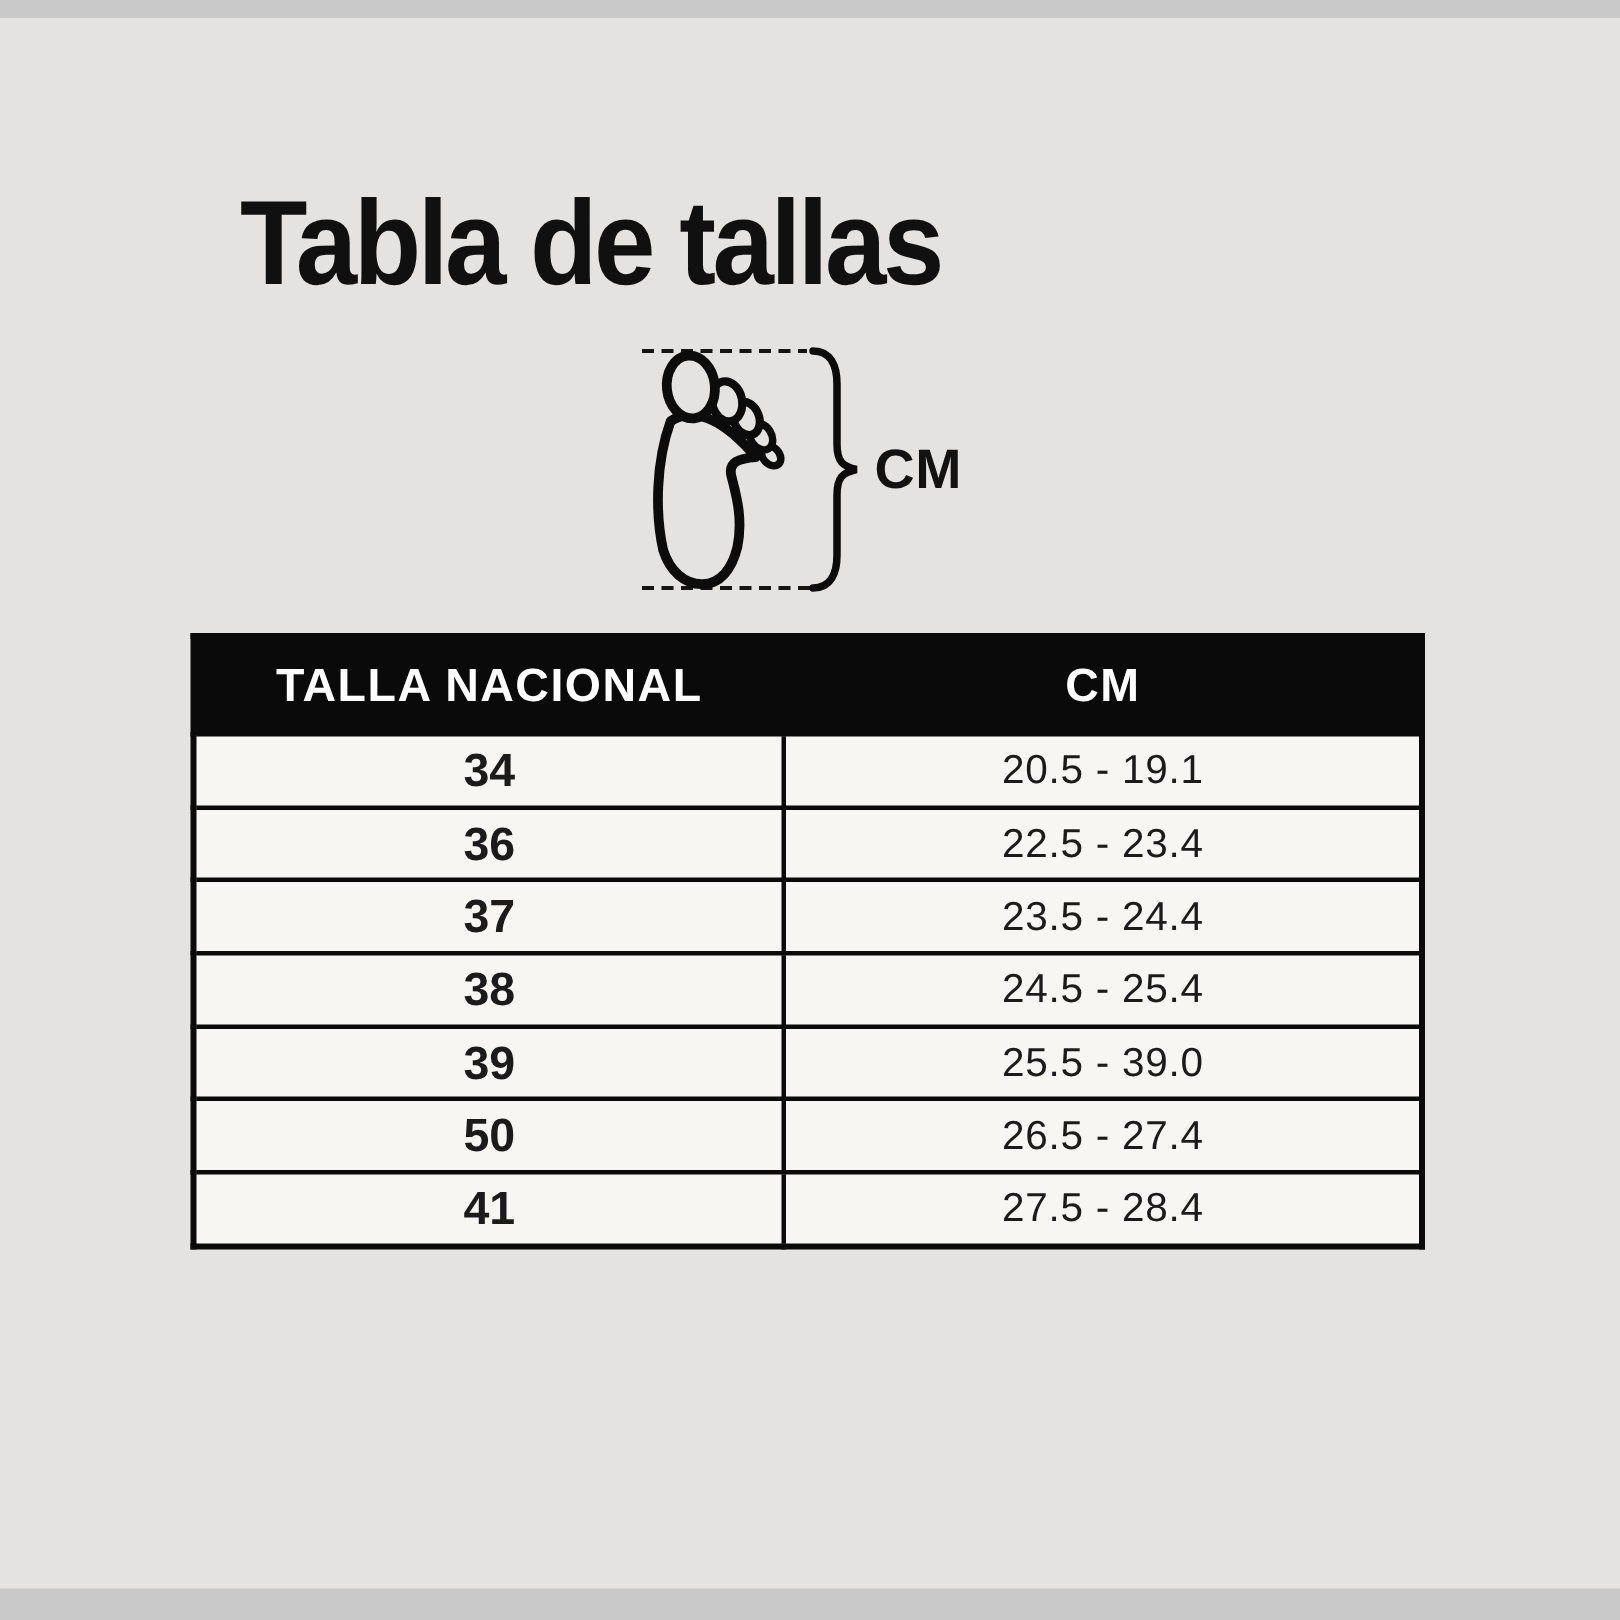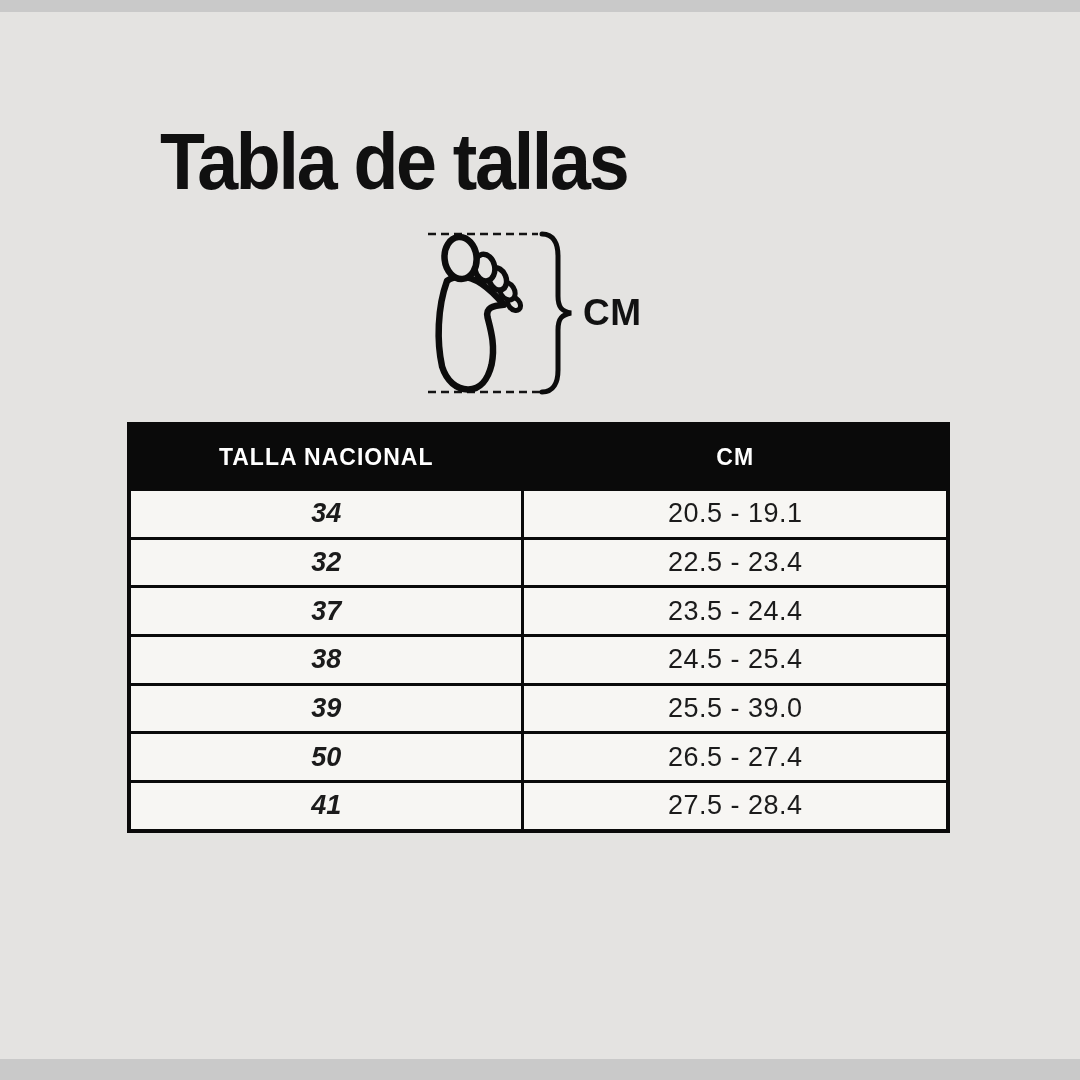--- a/index.html
+++ b/index.html
@@ -56,32 +56,32 @@
   .size-table th, .size-table td {
     border: 3px solid var(--border-color, #0a0a0a);
     text-align: center;
     vertical-align: middle;
     padding: 0;
   }
   .size-table th {
     height: 62px;
     background: var(--header-bg, #0a0a0a);
     color: var(--header-text, #ffffff);
-    font-size: 23px;
+    font-size: 31px;
     font-weight: bold;
     letter-spacing: 1px;
     border-color: var(--header-bg, #0a0a0a);
   }
   .size-table { border: 4px solid var(--border-color, #0a0a0a); }
   .size-table td {
     height: 45.7px;
     background: var(--row-bg, #f7f6f3);
     color: var(--cell-text, #1b1b1b);
   }
-  .size-table td.col-talla { font-size: 27px; font-weight: bold; font-style: italic; }
+  .size-table td.col-talla { font-size: 31px; font-weight: bold; }
   .size-table td.col-cm    { font-size: 27px; font-weight: normal; letter-spacing: 0.5px; }
   .col-talla-w { width: 48.1%; }
   .col-cm-w    { width: 51.9%; }
 </style>
 </head>
 <body>
 
 <div class="canvas">
 
   <h1 class="page-title">Tabla de tallas</h1>
@@ -123,21 +123,21 @@
         <th>TALLA NACIONAL</th>
         <th>CM</th>
       </tr>
     </thead>
     <tbody>
         <tr>
           <td class="col-talla">34</td>
           <td class="col-cm">20.5 - 19.1</td>
         </tr>
         <tr>
-          <td class="col-talla">32</td>
+          <td class="col-talla">36</td>
           <td class="col-cm">22.5 - 23.4</td>
         </tr>
         <tr>
           <td class="col-talla">37</td>
           <td class="col-cm">23.5 - 24.4</td>
         </tr>
         <tr>
           <td class="col-talla">38</td>
           <td class="col-cm">24.5 - 25.4</td>
         </tr>

